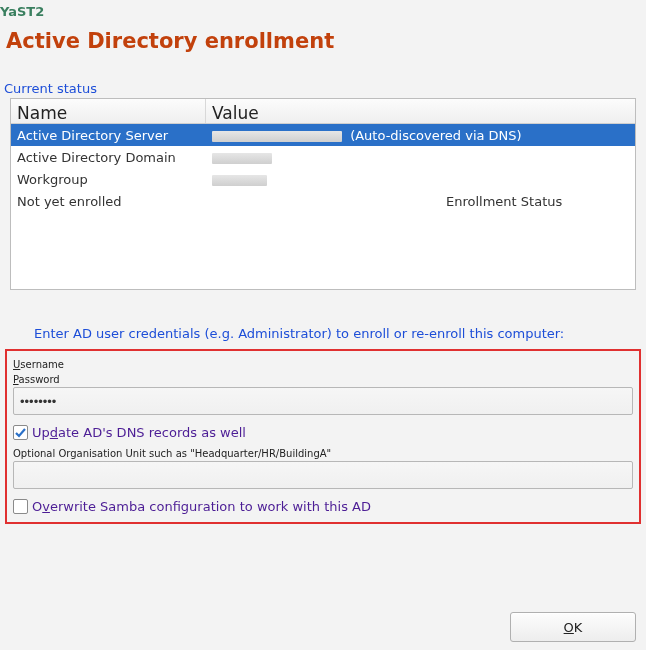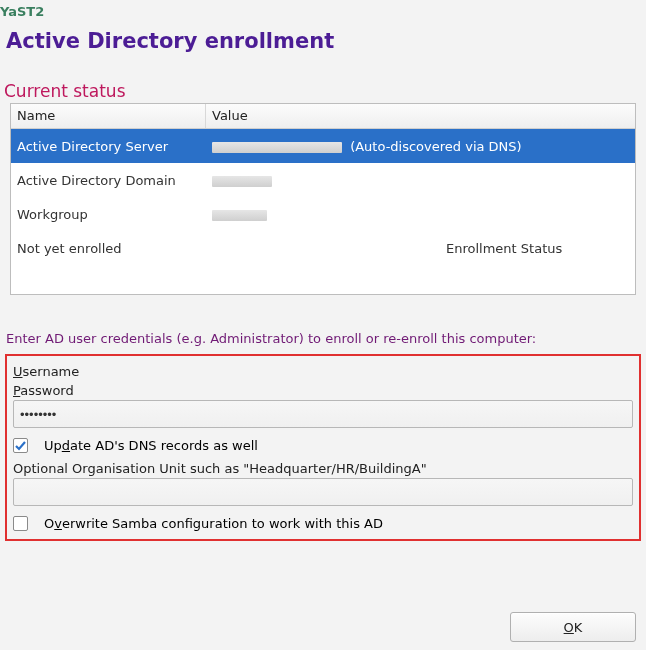--- a/index.html
+++ b/index.html
@@ -22,59 +22,59 @@
   }
   .titlebar {
     color: #3a7f5f;
     font-weight: 600;
     font-size: 13px;
     padding: 4px 0 2px 0;
   }
   .page-title {
     font-size: 21px;
     font-weight: 700;
-    color: #4c1d95;
+    color: #c2410c;
     padding: 8px 6px 14px 6px;
   }
   .section-label {
     padding: 14px 4px 2px 4px;
-    font-size: 17px;
-    color: #be185d;
+    font-size: 13px;
+    color: #1d4ed8;
   }
   
   .status-box {
     margin: 0 10px 0 10px;
     height: 192px;
     background: #fff;
     border: 1px solid #bdbdbd;
     box-sizing: border-box;
     display: flex;
     flex-direction: column;
   }
   .status-header {
     display: flex;
     border-bottom: 1px solid #cfcfcf;
     background: linear-gradient(#fcfcfc, #efefef);
     height: 24px;
   }
   .status-header .col {
     padding: 4px 6px;
-    font-size: 13px;
+    font-size: 17px;
     color: #222;
     box-sizing: border-box;
     border-right: 1px solid #d8d8d8;
   }
   .status-header .col:last-child { border-right: none; }
   .status-body {
     flex: 1;
     overflow: hidden;
   }
   .status-row {
     display: flex;
-    height: 34px;
+    height: 22px;
     align-items: center;
   }
   .status-row .cell {
     padding: 2px 6px;
     font-size: 13px;
     white-space: nowrap;
     overflow: hidden;
     box-sizing: border-box;
   }
   .col-name { width: 195px; flex: 0 0 195px; }
@@ -88,31 +88,32 @@
     height: 11px;
     background: linear-gradient(#e6e6e6, #cfcfcf);
     border-radius: 1px;
     vertical-align: middle;
     margin-right: 4px;
   }
   
   .helper {
     padding: 36px 6px 6px 6px;
     font-size: 13px;
-    color: #701a75;
+    color: #1d4ed8;
+    margin-left: 28px;
   }
   
   .form-highlight {
     margin: 2px 5px 0 5px;
     border: 2px solid #e03030;
     padding: 6px 6px 8px 6px;
     box-sizing: border-box;
   }
   .form-label {
-    font-size: 13px;
+    font-size: 10px;
     color: #222;
     padding: 2px 0 2px 0;
     display: block;
   }
   .underline { text-decoration: underline; }
   .text-input {
     width: 100%;
     height: 28px;
     box-sizing: border-box;
     border: 1px solid #b7b7b7;
@@ -122,23 +123,23 @@
     color: #333;
     border-radius: 2px;
     margin-bottom: 6px;
   }
   .checkbox-row {
     display: flex;
     align-items: center;
     margin: 4px 0 6px 0;
   }
   .checkbox-row label {
-    margin-left: 16px;
-    font-size: 13px;
-    color: #000000;
+    margin-left: 4px;
+    font-size: 13px;
+    color: #4c1d95;
   }
   .chk {
     width: 15px;
     height: 15px;
     border: 1px solid #8a8a8a;
     border-radius: 2px;
     background: #fff;
     display: inline-flex;
     align-items: center;
     justify-content: center;

